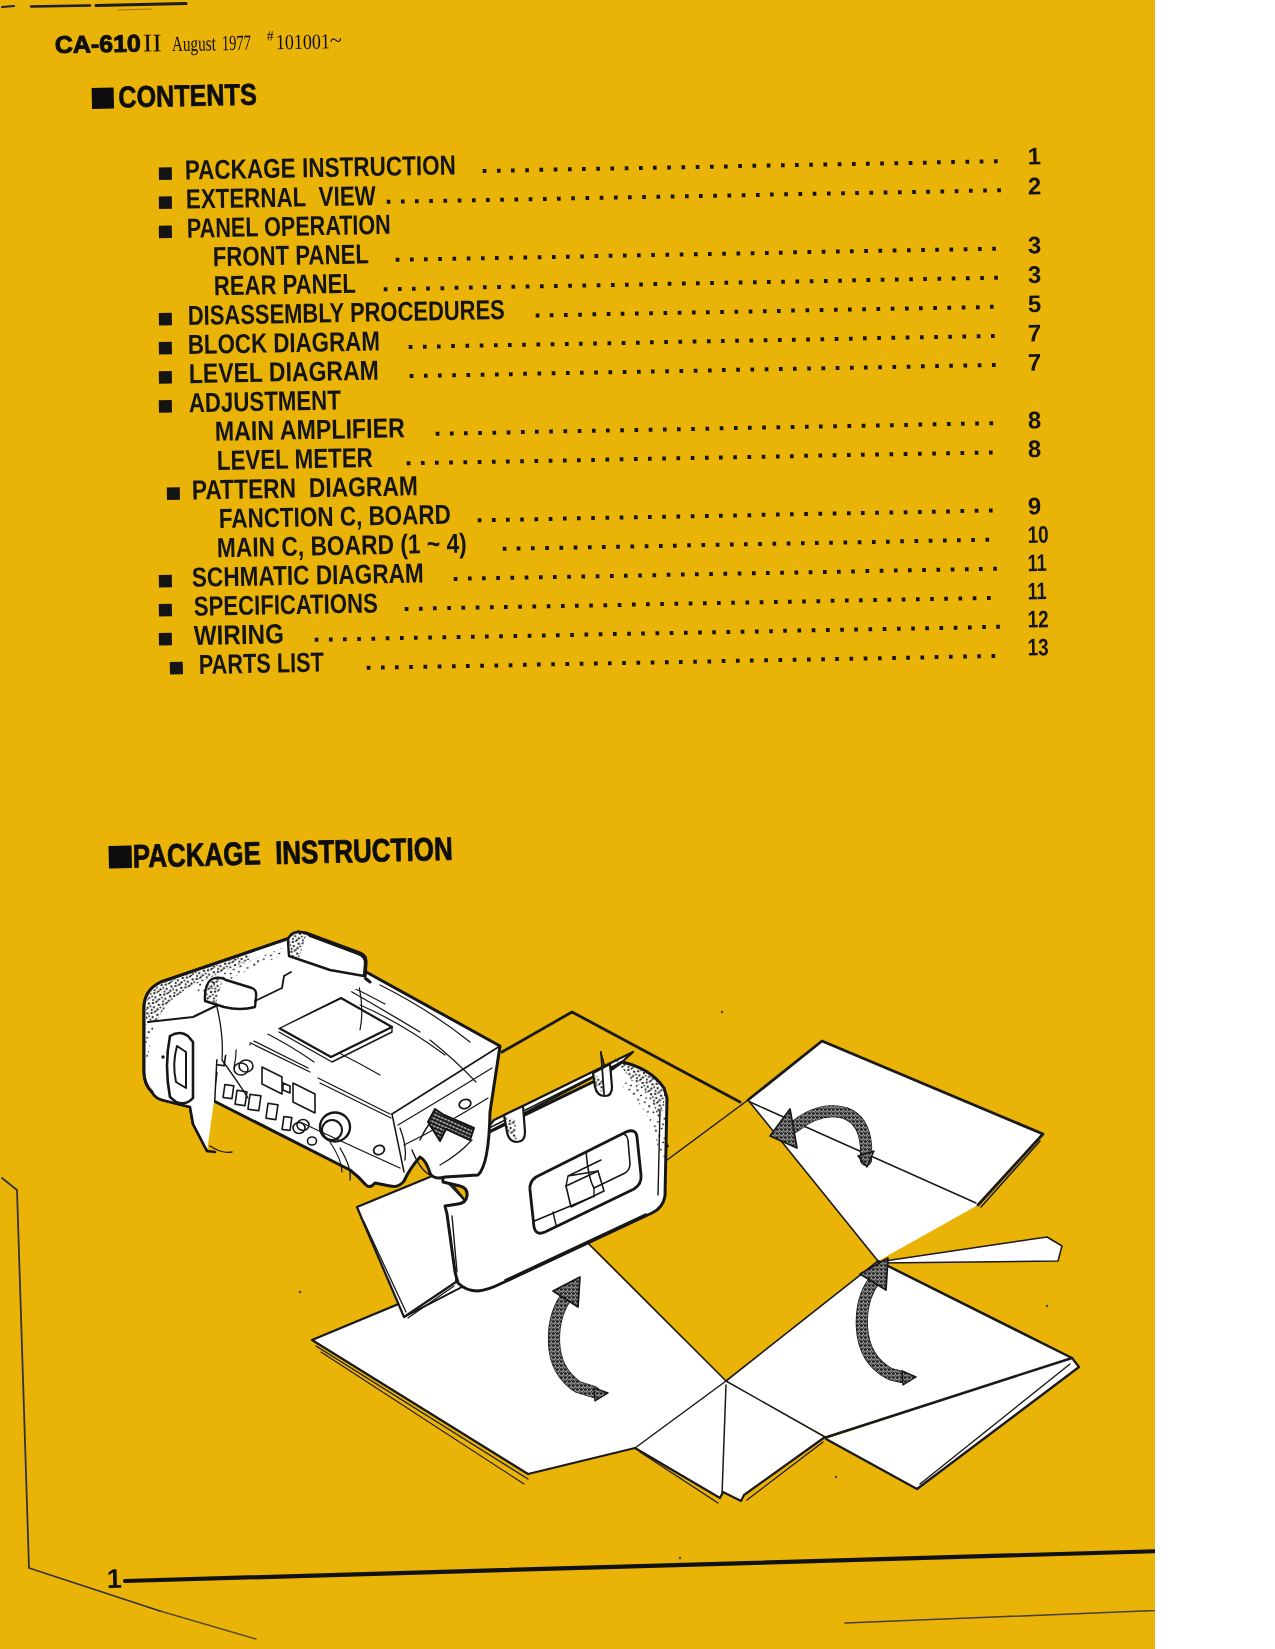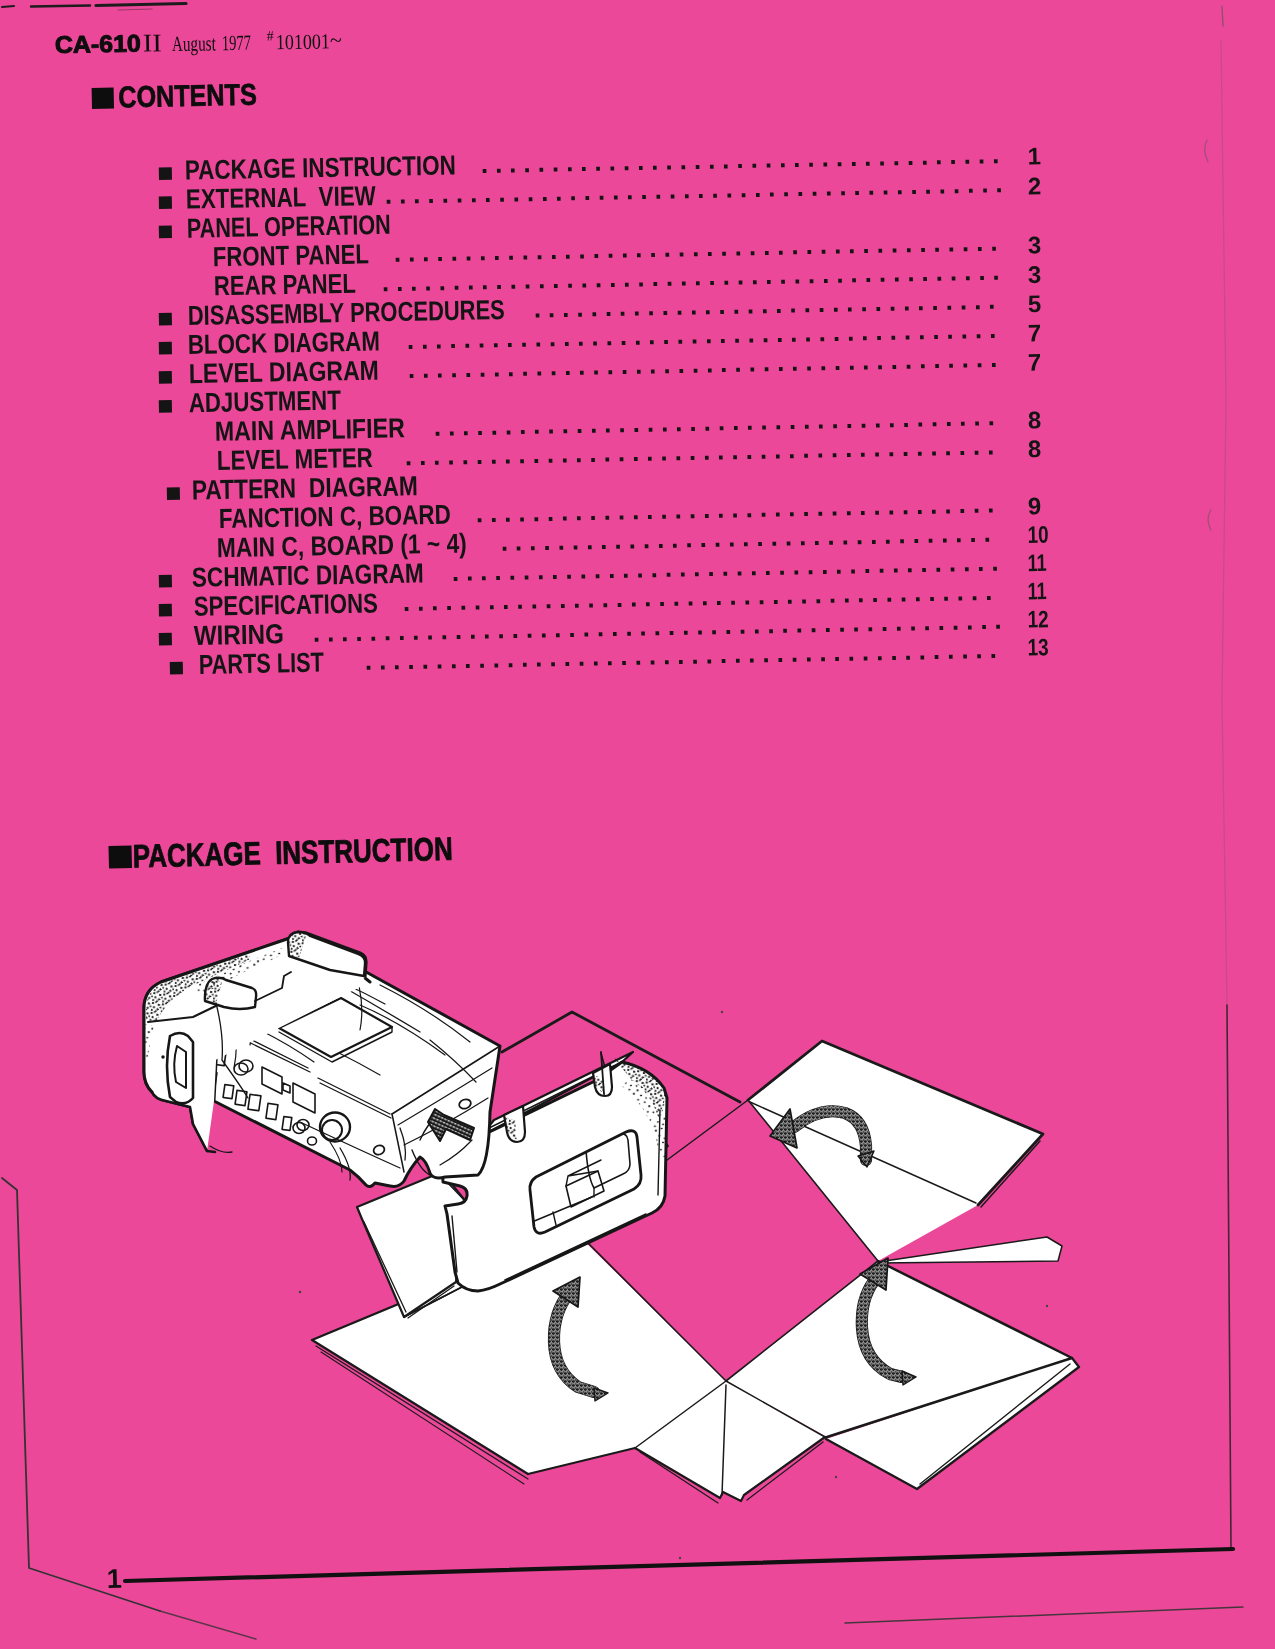--- a/index.html
+++ b/index.html
@@ -1,16 +1,16 @@
 <!DOCTYPE html>
 <html><head>
 <meta charset="utf-8">
 <style>
 html,body{margin:0;padding:0;}
-.page{position:relative;width:1275px;height:1649px;background:#ec4899;overflow:hidden;}
+.page{position:relative;width:1155px;height:1649px;background:#eab308;overflow:hidden;}
 svg.art{position:absolute;left:0;top:0;}
 </style>
 </head>
 <body>
 <div class="page">
 <svg class="art" width="1275" height="1649" viewBox="0 0 1275 1649" fill="none" stroke-linejoin="round" stroke-linecap="round">
 
 <g stroke="#1c1c1c">
 <path d="M2 7 L14 6" stroke-width="2"></path>
 <path d="M31 6.5 L90 5.5" stroke-width="2.4"></path>

